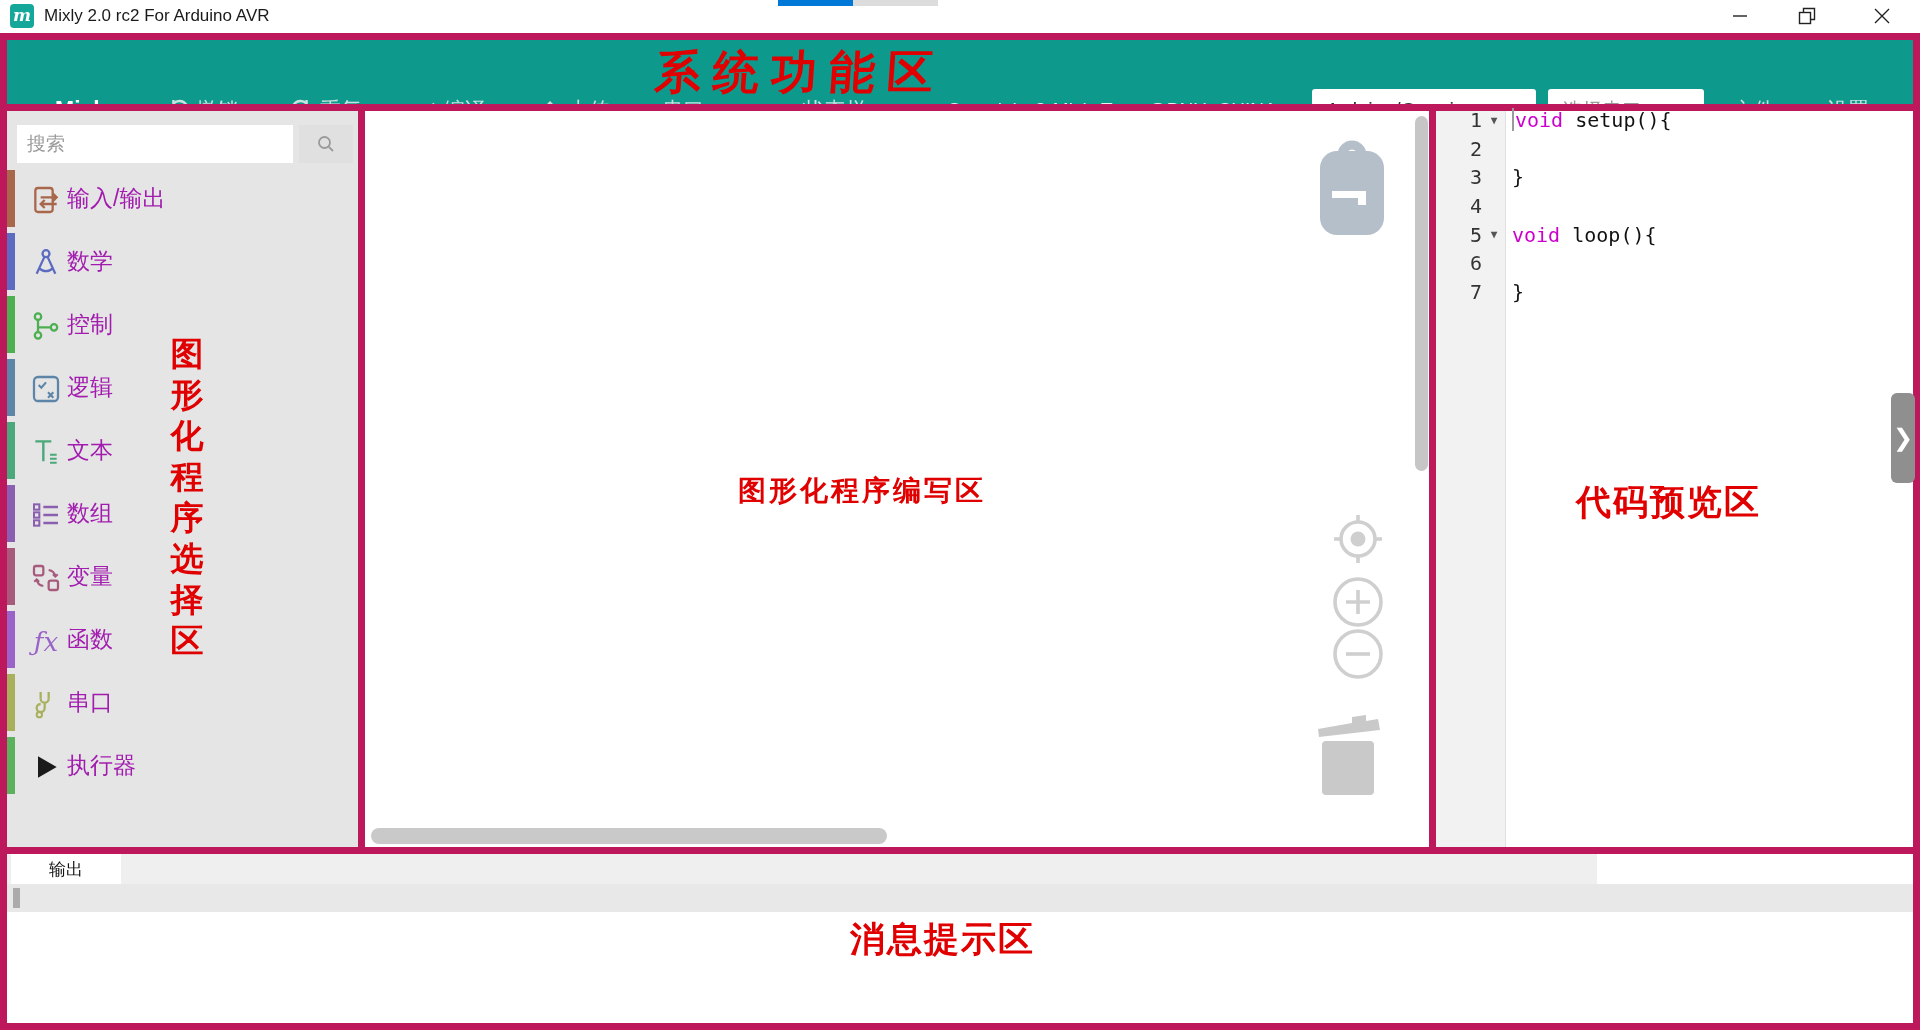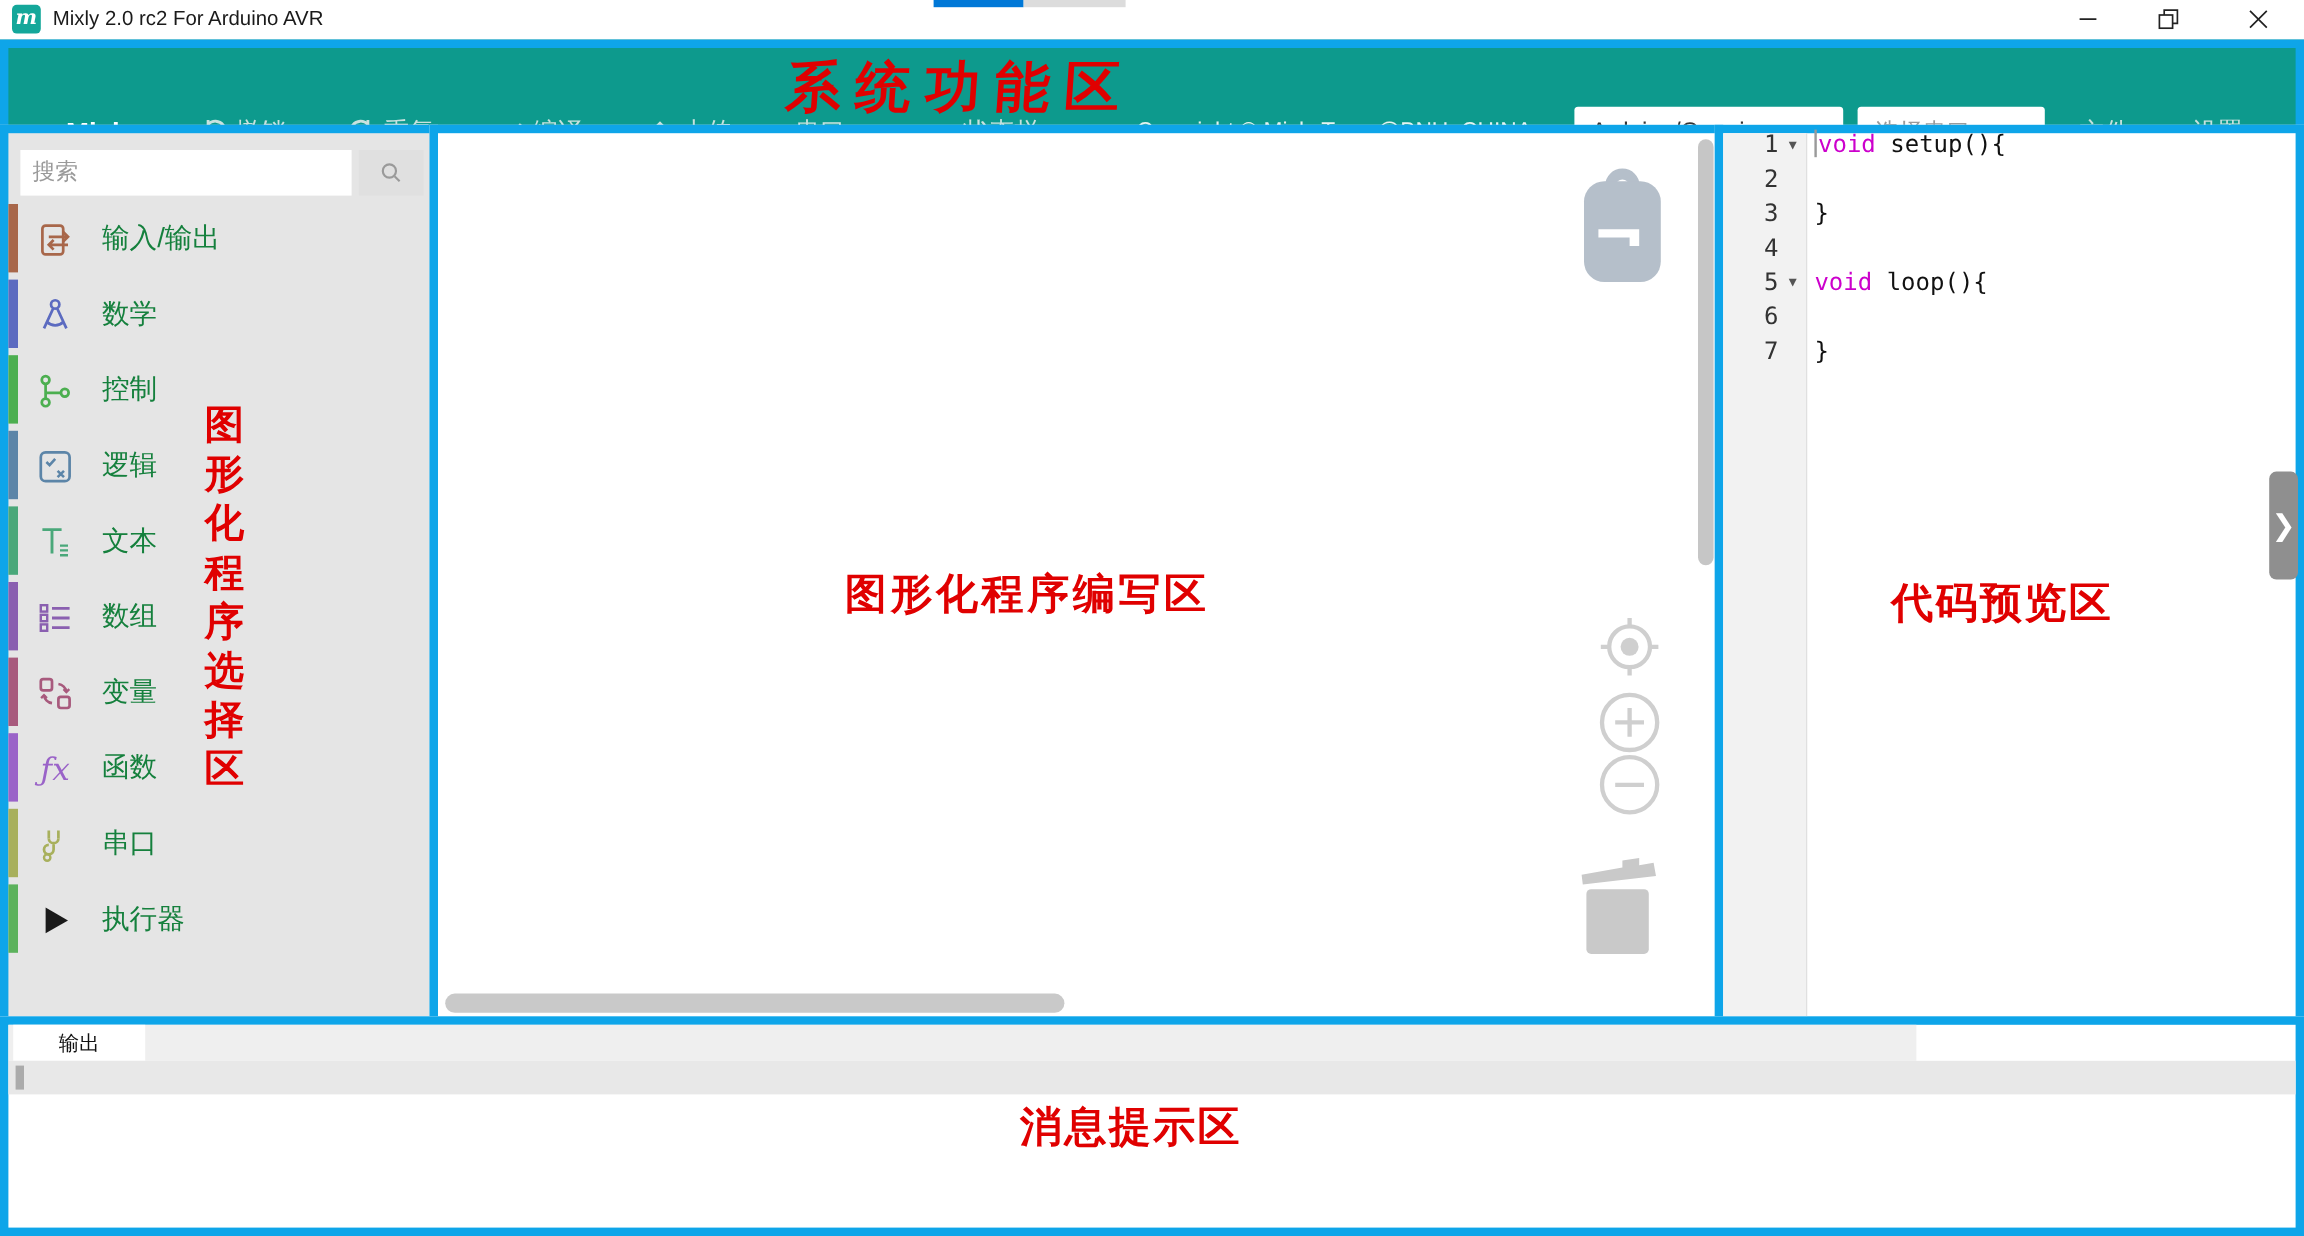--- a/index.html
+++ b/index.html
@@ -11,21 +11,21 @@
   .titlebar { position:absolute; left:0; top:0; width:1920px; height:33px; background:#fff; }
   .titlebar-icon { position:absolute; left:10px; top:4px; width:24px; height:24px; background:#14a79a; border-radius:4px; color:#fff; font-family:"DejaVu Serif", serif; font-style:italic; font-weight:bold; font-size:17px; text-align:center; line-height:23px; }
   .titlebar-title { position:absolute; left:44px; top:6px; font-size:17px; color:#1a1a1a; }
   .tb-accent { position:absolute; top:0; height:6px; }
   .tb-accent.blue { left:778px; width:75px; background:#0078d7; }
   .tb-accent.gray { left:853px; width:85px; background:#dcdcdc; }
   .win-btn { position:absolute; top:0; width:46px; height:32px; display:flex; align-items:center; justify-content:center; color:#222; }
   .win-btn svg { display:block; }
 
   
-  .region { position:absolute; border:7px solid #0ea5e9; }
+  .region { position:absolute; border:7px solid #be185d; }
   .rg-toolbar { left:0; top:33px; width:1920px; height:78px; background:#0d9a8d; }
   .rg-sidebar { left:0; top:104px; width:365px; height:750px; background:#e5e5e5; }
   .rg-canvas  { left:358px; top:104px; width:1078px; height:750px; background:#fff; }
   .rg-code    { left:1429px; top:104px; width:491px; height:750px; background:#fff; }
   .rg-output  { left:0; top:847px; width:1920px; height:183px; background:#fff; }
 
   
   .tb-item { position:absolute; top:53px; height:34px; display:flex; align-items:center; gap:7px; color:#c9e2df; font-size:21px; cursor:default; }
   .tb-item svg { display:block; }
   .brand { font-size:23px; font-weight:bold; color:#fff; }
@@ -39,21 +39,21 @@
   
   .search-row { position:absolute; left:10px; top:14px; height:38px; display:flex; }
   .search-input { width:276px; height:38px; border:none; outline:none; background:#fff; font-size:19px; padding:0 10px; color:#333; font-family:"Liberation Sans",sans-serif; }
   .search-input::placeholder { color:#9a9a9a; }
   .search-btn { width:54px; height:38px; margin-left:6px; background:#e0e0e0; border:none; display:flex; align-items:center; justify-content:center; }
   .cat-list { position:absolute; left:0; top:56px; width:351px; }
   .cat-item { position:relative; height:63px; display:flex; align-items:center; cursor:pointer; }
   .cat-bar { position:absolute; left:0; top:3px; width:8px; height:57px; }
   .cat-icon { width:34px; height:34px; margin-left:22px; display:flex; align-items:flex-end; justify-content:center; }
   .cat-icon svg { display:block; }
-  .cat-label { margin-left:22px; font-size:23px; color:#15803d; }
+  .cat-label { margin-left:4px; font-size:23px; color:#a21caf; }
   .fx-glyph { font-family:"DejaVu Serif", serif; font-style:italic; font-size:26px; }
 
   
   .backpack { position:absolute; left:1312px; top:133px; }
   .cv-ctrl { position:absolute; left:1330px; }
   .ctrl-target { top:511px; }
   .ctrl-zin   { top:574px; }
   .ctrl-zout  { top:626px; }
   .trash { position:absolute; left:1312px; top:713px; }
   .vscroll { position:absolute; left:1415px; top:116px; width:13px; height:355px; background:#c6c6c6; border-radius:7px; }
@@ -73,21 +73,21 @@
   
   .out-tabs { position:absolute; left:0; top:0; width:1590px; height:30px; background:#efefef; }
   .out-tab { position:absolute; left:4px; top:0; width:110px; height:30px; background:#fff; font-size:17px; color:#111; display:flex; align-items:center; justify-content:center; cursor:pointer; }
   .out-line { position:absolute; left:0; top:30px; width:1906px; height:28px; background:#e8e8e8; }
   .out-marker { position:absolute; left:6px; top:4px; width:7px; height:20px; background:#ababab; }
 
   
   .anno { position:absolute; color:#e00000; font-family:"DejaVu Serif", serif; font-weight:bold; z-index:50; pointer-events:none; }
   .anno-toolbar { left:655px; top:42px; font-size:46px; letter-spacing:12px; transform:skewX(-4deg); }
   .anno-sidebar { left:167px; top:333px; font-size:33px; line-height:41px; white-space:pre-line; text-align:center; width:40px; }
-  .anno-canvas { left:704px; top:472px; font-size:35px; letter-spacing:3px; }
+  .anno-canvas { left:738px; top:472px; font-size:28px; letter-spacing:3px; }
   .anno-code { left:1576px; top:479px; font-size:35px; letter-spacing:2px; }
   .anno-output { left:850px; top:916px; font-size:35px; letter-spacing:2px; }
 </style>
 </head>
 <body>
 
 <div id="app">
 
   <div class="titlebar">
     <div class="titlebar-icon">m</div>

